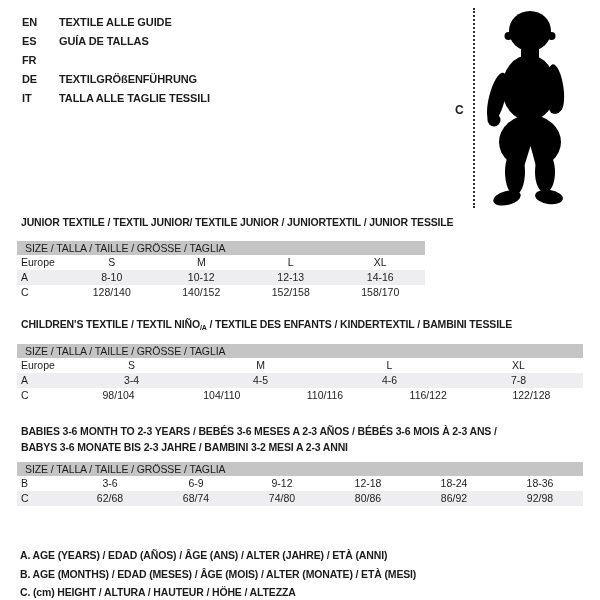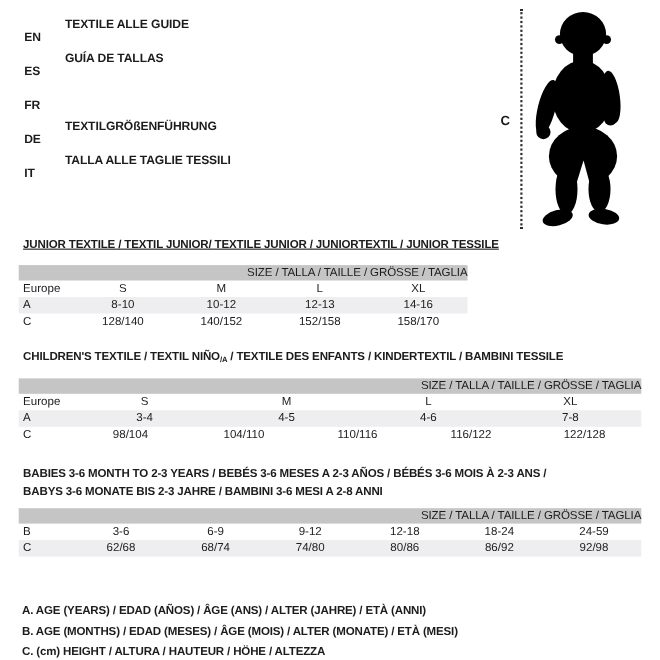--- a/index.html
+++ b/index.html
@@ -5,32 +5,32 @@
   html,body{margin:0;padding:0;}
   body{
     width:600px;height:600px;background:#fff;overflow:hidden;
     font-family:"Liberation Sans",sans-serif;color:var(--text,#1c1c1c);
     position:relative;-webkit-font-smoothing:antialiased;
   }
   .abs{position:absolute;}
   
   .lang-block{left:22px;top:13px;font-weight:bold;font-size:11px;letter-spacing:-0.1px;}
   .lang-row{display:flex;line-height:19px;white-space:nowrap;}
-  .lang-code{width:37px;flex:0 0 37px;margin-top:12px;}
+  .lang-code{width:37px;flex:0 0 37px;}
   
   .measure-line{left:473px;top:8px;height:200px;width:0;border-left:2px dotted #2e2e2e;}
   .height-marker{left:455px;top:103px;font-weight:bold;font-size:12px;}
   .baby-svg{left:479px;top:8px;}
   
   .sec-title{left:21px;font-weight:bold;font-size:10.5px;letter-spacing:-0.15px;white-space:nowrap;}
   .sub{font-size:7px;vertical-align:-2px;}
   
   .stable{left:17px;}
   .sbar{height:14px;line-height:14px;background:var(--bar,#c5c5c6);font-size:10.5px;
-        padding-left:20px;letter-spacing:-0.1px;white-space:nowrap;text-align:right;}
+        padding-left:8px;letter-spacing:-0.1px;white-space:nowrap;}
   .trow{display:flex;height:15px;line-height:15.5px;font-size:10.5px;}
   .trow.shade{background:var(--shade,#eeeef0);}
   .c0{flex:0 0 50px;width:50px;padding-left:4px;box-sizing:border-box;}
   .cv{flex:1;text-align:center;}
   
   .footnotes{left:20px;top:546px;font-weight:bold;font-size:10.5px;letter-spacing:-0.15px;}
   .footnotes div{line-height:18.5px;white-space:nowrap;}
 </style>
 </head>
 <body style="--bar: #c5c5c6; --shade: #eeeef0; --text: #1c1c1c;">
@@ -74,21 +74,21 @@
   </g>
   <path d="M44,162 L58,162 L51.5,138 Z" fill="#ffffff"></path>
   <g fill="#000000">
     <ellipse cx="36" cy="164" rx="10" ry="23"></ellipse>
     <ellipse cx="66" cy="164" rx="10" ry="21"></ellipse>
     <ellipse cx="28" cy="190" rx="14" ry="7" transform="rotate(-14 28 190)"></ellipse>
     <ellipse cx="70" cy="189" rx="14" ry="7" transform="rotate(8 70 189)"></ellipse>
   </g>
 </svg>
 
-<div class="abs sec-title" style="top:216px;text-decoration:underline;">JUNIOR TEXTILE / TEXTIL JUNIOR/ TEXTILE JUNIOR / JUNIORTEXTIL / JUNIOR TESSILE</div>
+<div class="abs sec-title" style="top:216px;">JUNIOR TEXTILE / TEXTIL JUNIOR/ TEXTILE JUNIOR / JUNIORTEXTIL / JUNIOR TESSILE</div>
 <div class="abs stable" style="top:241px;width:408px;">
   <div class="sbar">SIZE / TALLA / TAILLE / GRÖSSE / TAGLIA</div>
   <div class="trow">
     <span class="c0">Europe</span>
     <span class="cv">S</span>
     <span class="cv">M</span>
     <span class="cv">L</span>
     <span class="cv">XL</span>
   </div>
   <div class="trow shade">
@@ -129,32 +129,32 @@
     <span class="cv">98/104</span>
     <span class="cv">104/110</span>
     <span class="cv">110/116</span>
     <span class="cv">116/122</span>
     <span class="cv">122/128</span>
   </div>
 </div>
 
 <div class="abs sec-title" style="top:424px;line-height:15.5px;">
   <div>BABIES 3-6 MONTH TO 2-3 YEARS / BEBÉS 3-6 MESES A 2-3 AÑOS / BÉBÉS 3-6 MOIS À 2-3 ANS /</div>
-  <div>BABYS 3-6 MONATE BIS 2-3 JAHRE / BAMBINI 3-6 MESI A 2-8 ANNI</div>
+  <div>BABYS 3-6 MONATE BIS 2-3 JAHRE / BAMBINI 3-2 MESI A 2-3 ANNI</div>
 </div>
 <div class="abs stable" style="top:462px;width:566px;">
   <div class="sbar">SIZE / TALLA / TAILLE / GRÖSSE / TAGLIA</div>
   <div class="trow">
     <span class="c0">B</span>
     <span class="cv">3-6</span>
     <span class="cv">6-9</span>
     <span class="cv">9-12</span>
     <span class="cv">12-18</span>
     <span class="cv">18-24</span>
-    <span class="cv">24-59</span>
+    <span class="cv">18-36</span>
   </div>
   <div class="trow shade">
     <span class="c0">C</span>
     <span class="cv">62/68</span>
     <span class="cv">68/74</span>
     <span class="cv">74/80</span>
     <span class="cv">80/86</span>
     <span class="cv">86/92</span>
     <span class="cv">92/98</span>
   </div>

